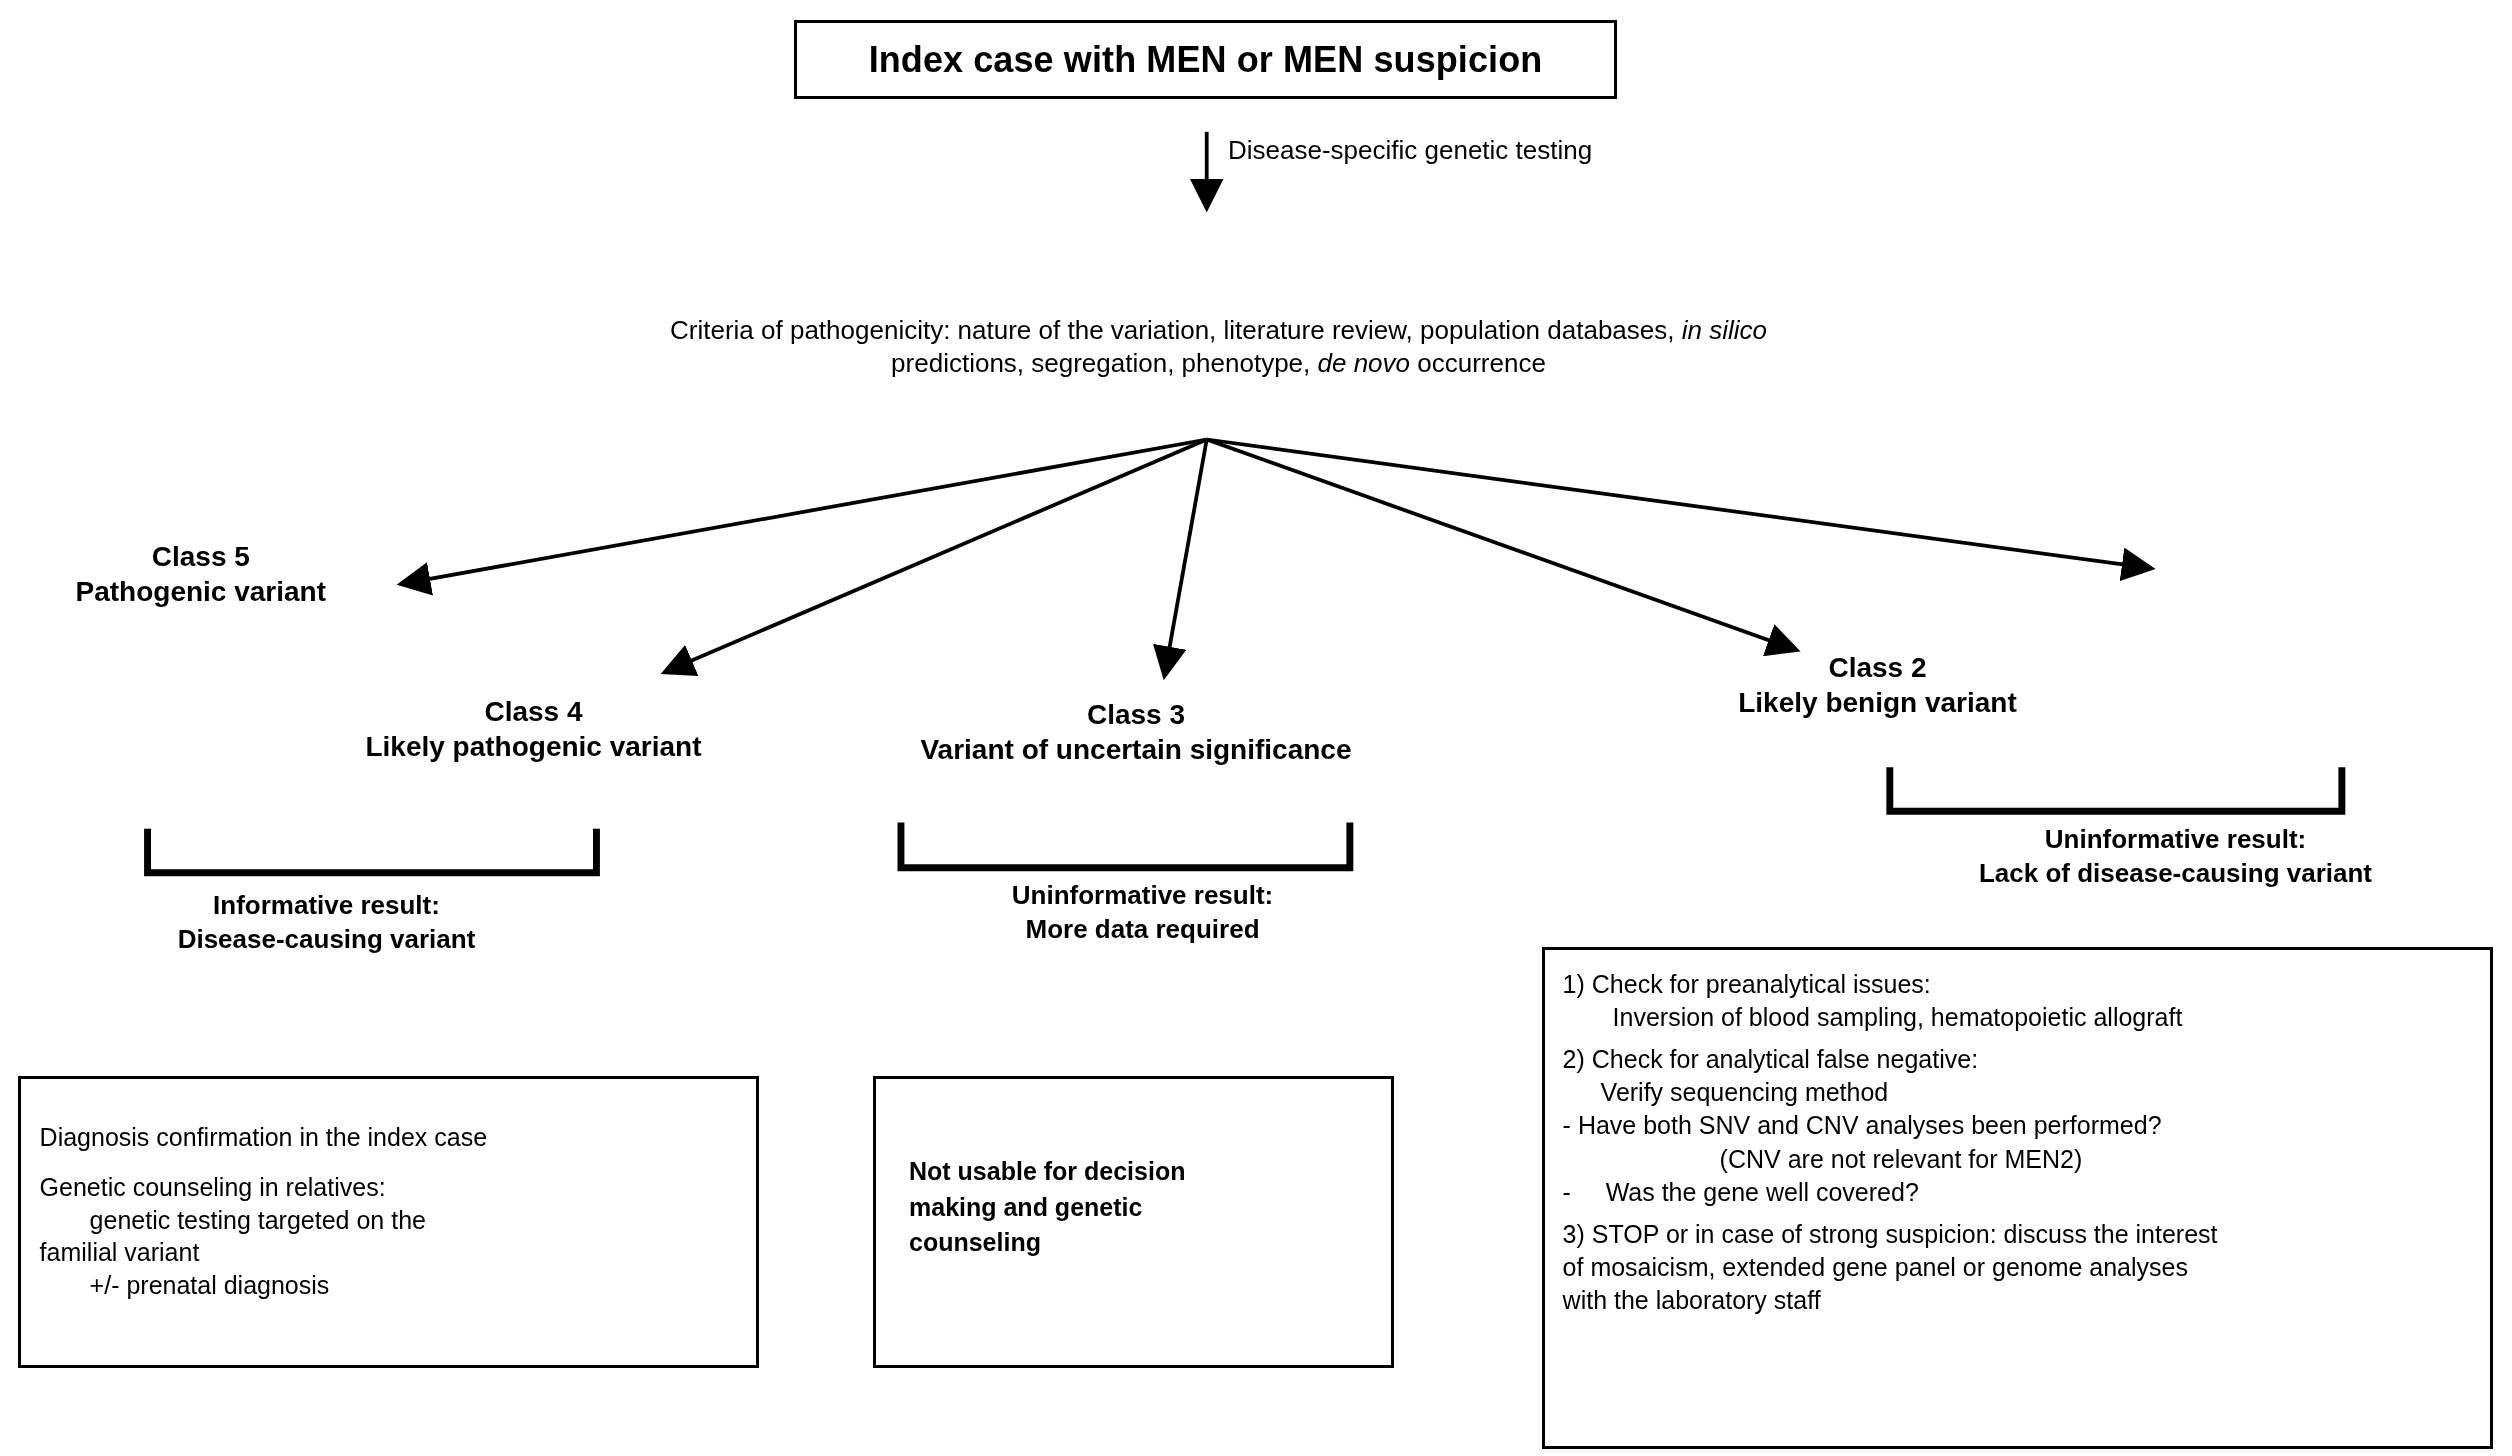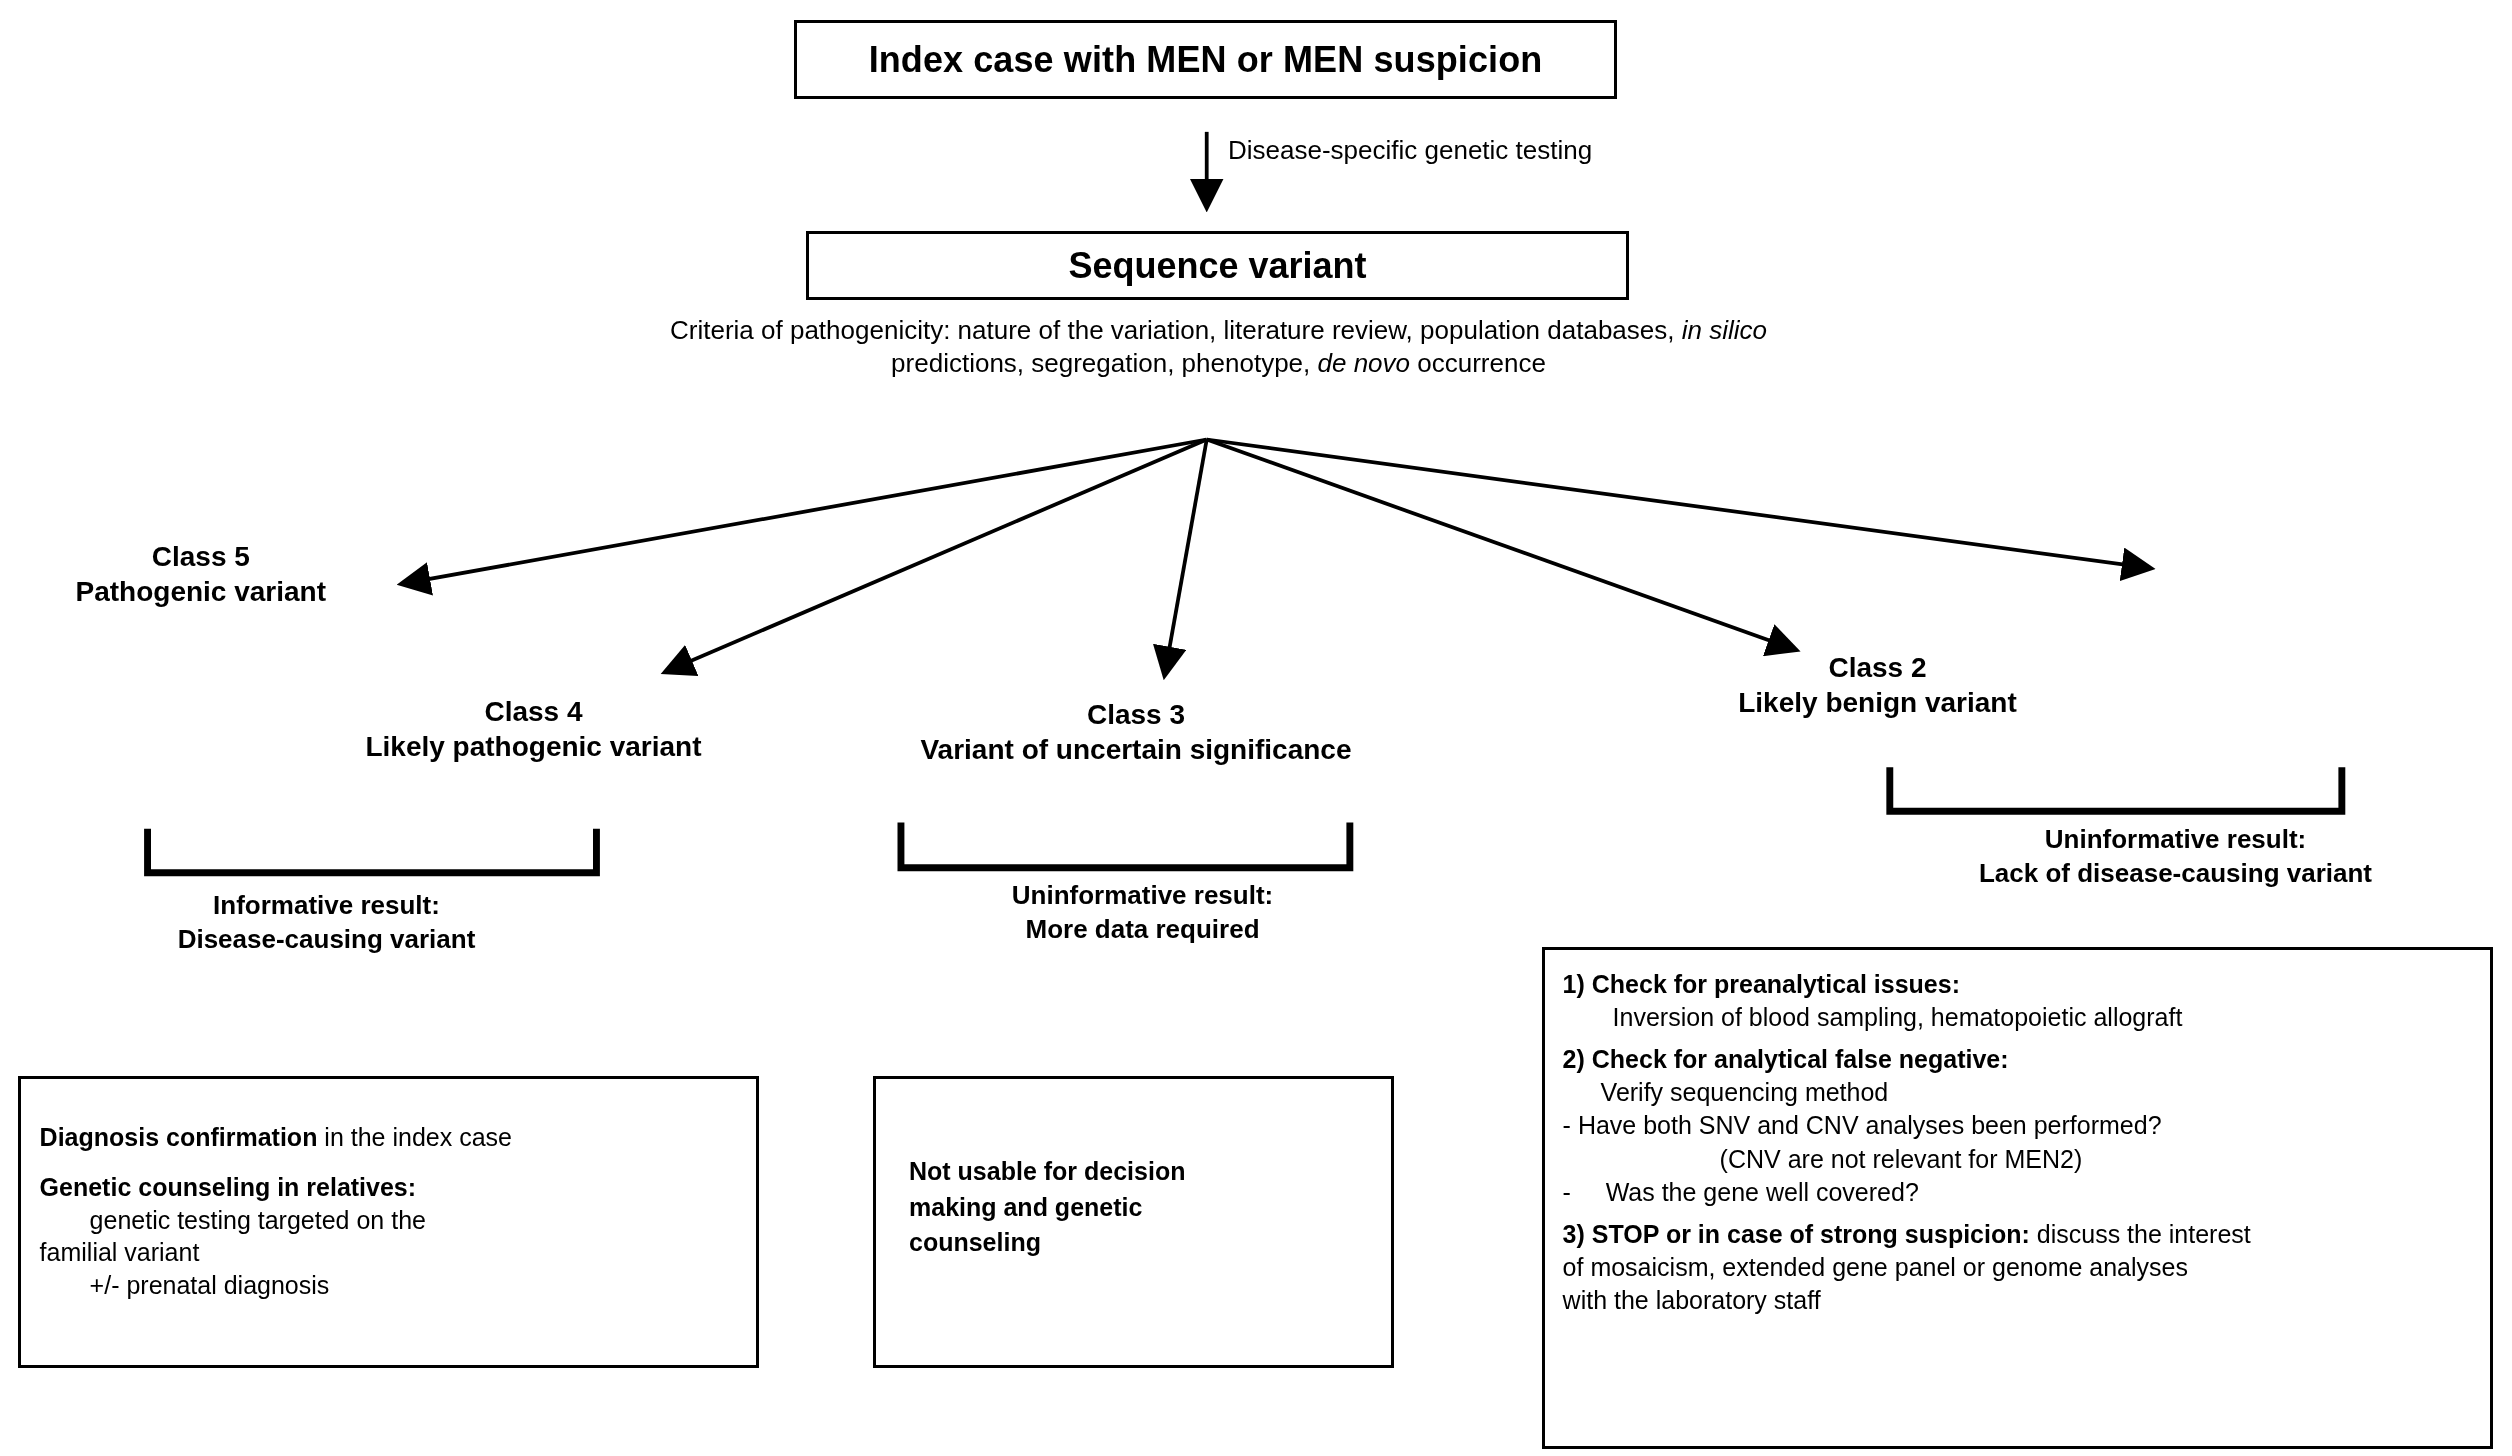--- a/index.html
+++ b/index.html
@@ -2,21 +2,21 @@
 <html style="font-size:10px"><head>
 <meta charset="utf-8">
 <style>
   html,body{margin:0;padding:0;background:#ffffff;}
   body{font-family:"Liberation Sans","DejaVu Sans",sans-serif;color:#000;}
   #stage{position:relative;width:2512px;height:1456px;background:#fff;overflow:hidden;}
 
   
   .box{position:absolute;border:3.1px solid #000;background:#fff;box-sizing:border-box;}
   .txt{position:absolute;box-sizing:border-box;}
-  .b{font-weight:bold;}
+  .b{font-weight:normal;}
   .i{font-style:italic;}
   svg.layer{position:absolute;left:0;top:0;width:2512px;height:1456px;pointer-events:none;}
 
   
   #titlebox{left:794px;top:20px;width:823px;height:79px;}
   #titlebox .lbl{position:absolute;left:0;top:0;width:100%;height:100%;
       display:flex;align-items:center;justify-content:center;
       font-size:36px;font-weight:bold;letter-spacing:0.1px;}
 
   
@@ -90,23 +90,20 @@
 
     <path d="M3010,1222 L3010,1292 L3730,1292 L3730,1222" fill="none" stroke="#000" stroke-width="11"></path>
   </svg>
 
   <div class="box" id="titlebox">
     <span class="lbl">Index case with MEN or MEN suspicion</span>
   </div>
 
   <div class="txt" id="arrowcap">Disease-specific genetic testing</div>
 
-  <div class="box" id="seqbox">
-    <span class="lbl">Sequence variant</span>
-  </div>
 
   <div class="txt" id="criteria">
     <span>Criteria of pathogenicity: nature of the variation, literature review, population databases, </span><span class="i">in silico</span><br>
     <span>predictions, segregation, phenotype, </span><span class="i">de novo</span><span> occurrence</span>
   </div>
 
   <div class="cls" id="cls5">
     <span>Class 5</span><br>
     <span>Pathogenic variant</span>
   </div>

